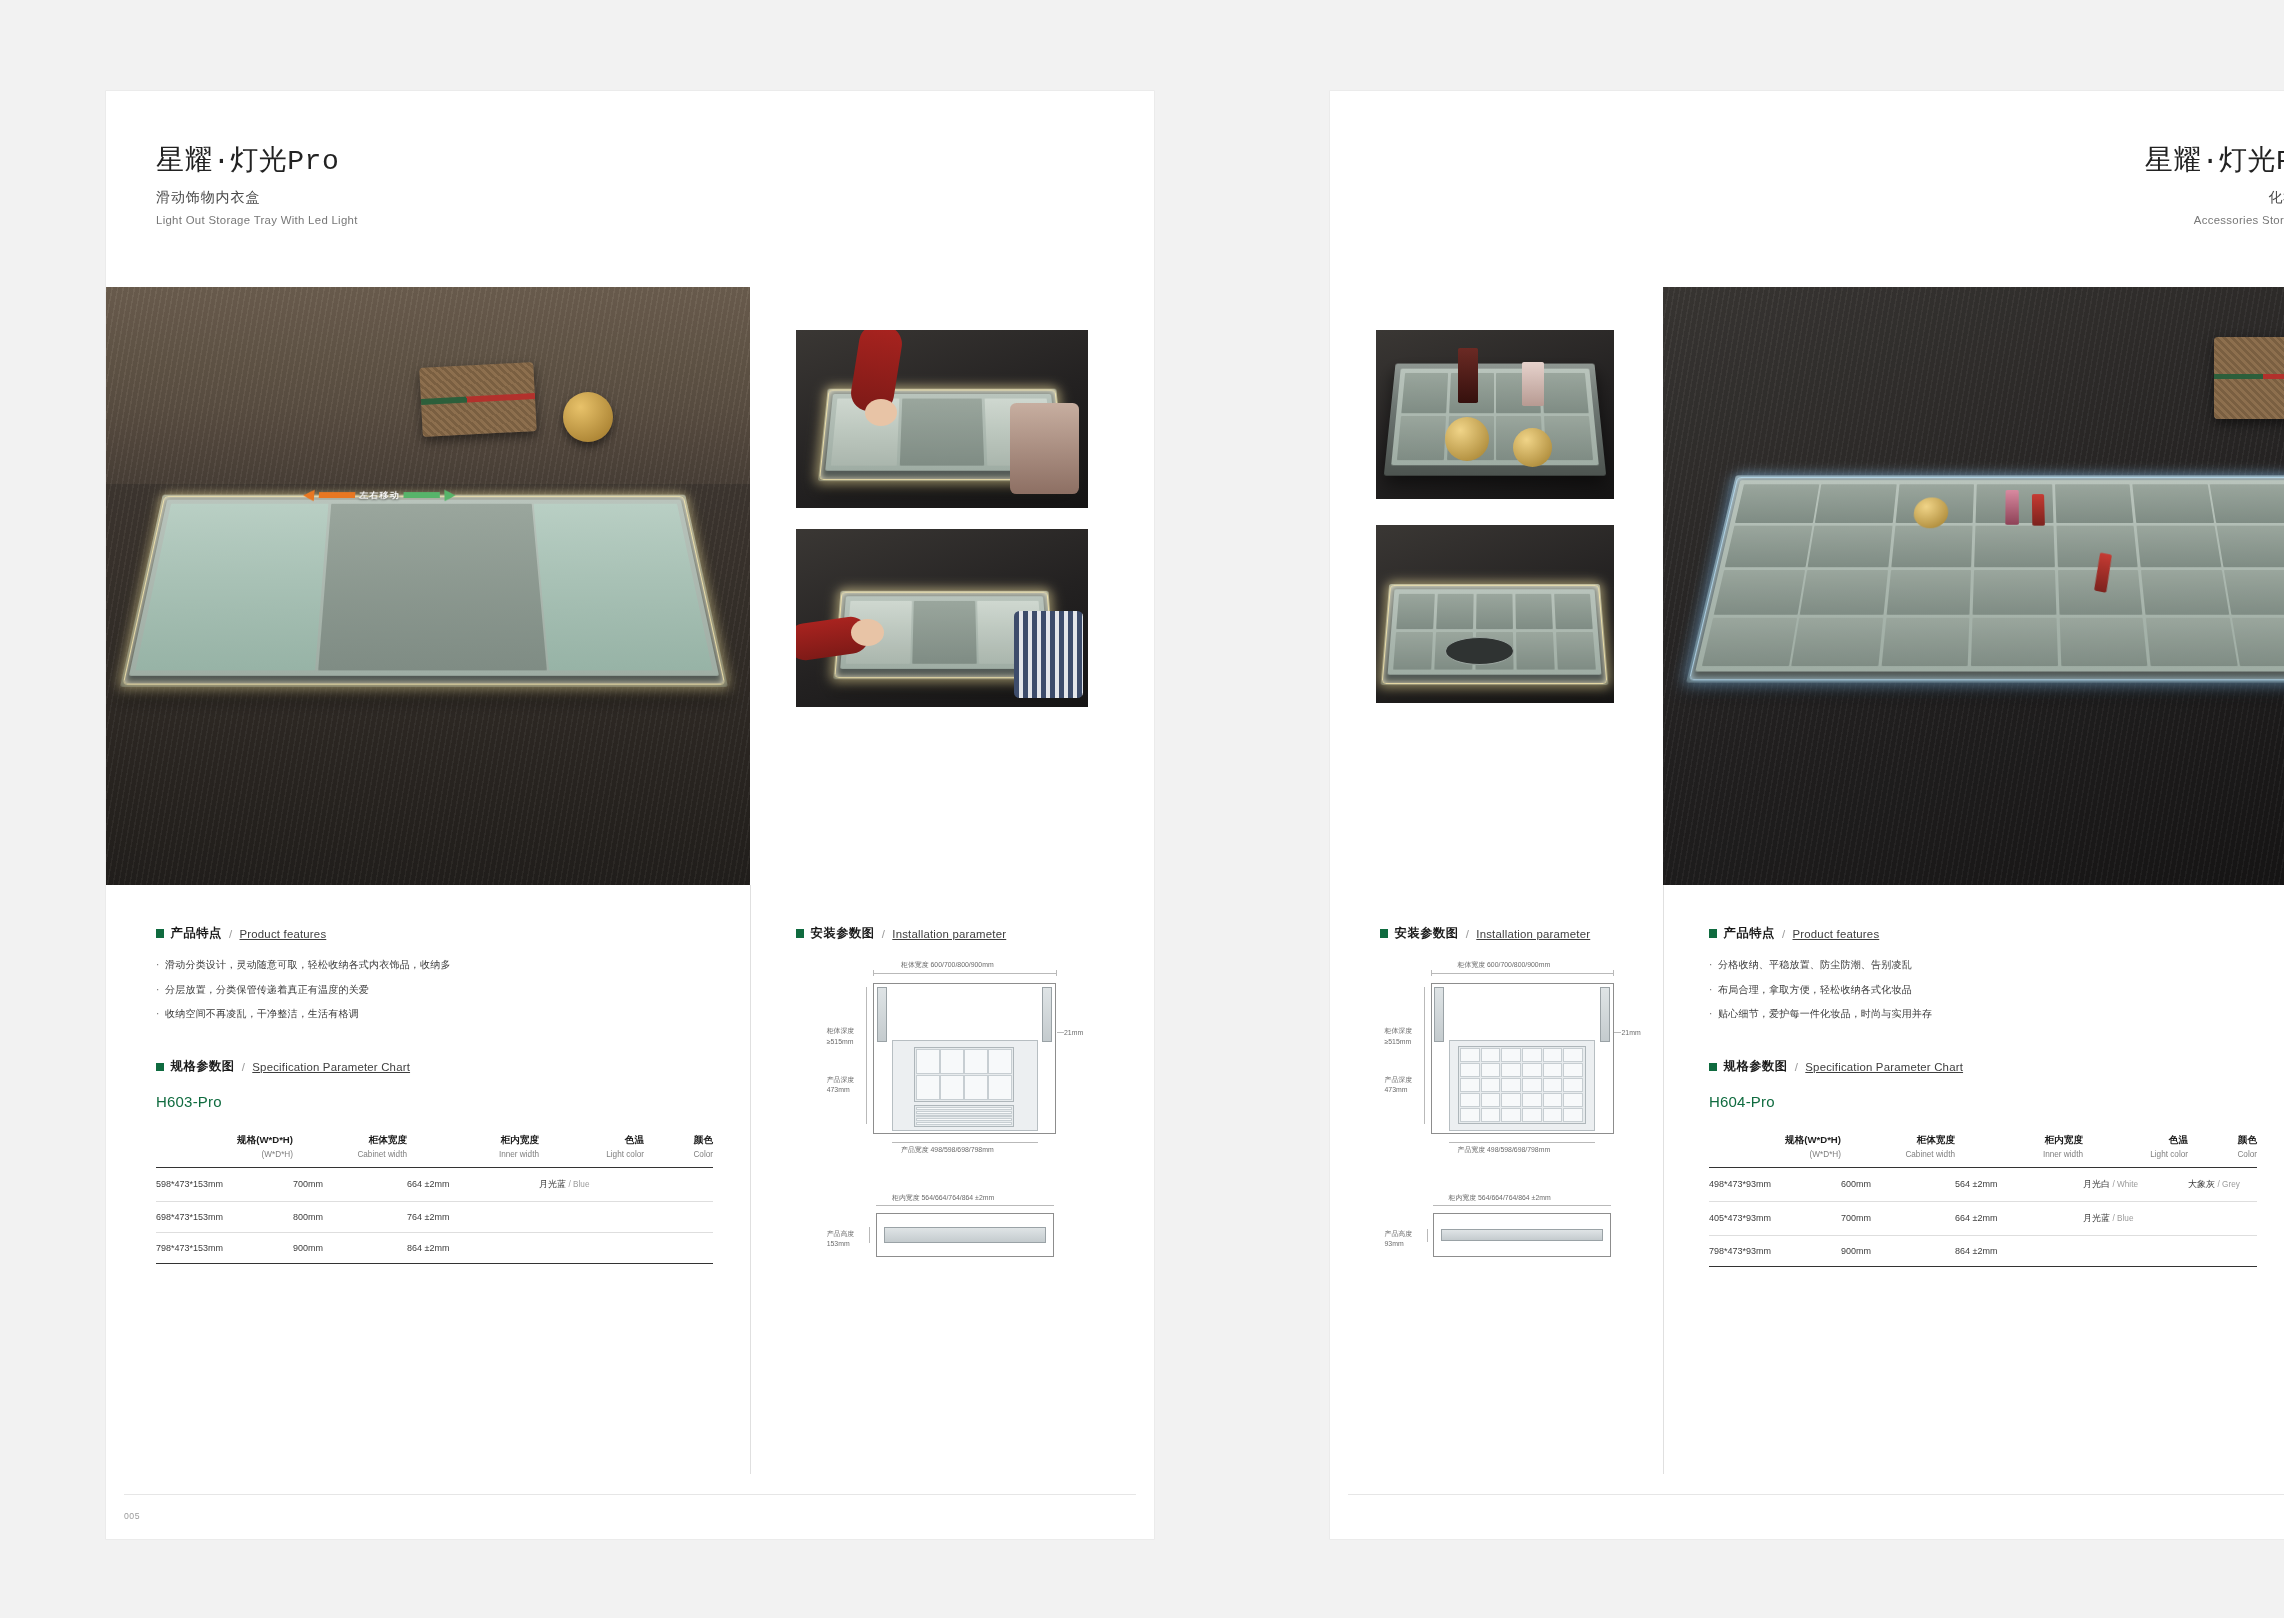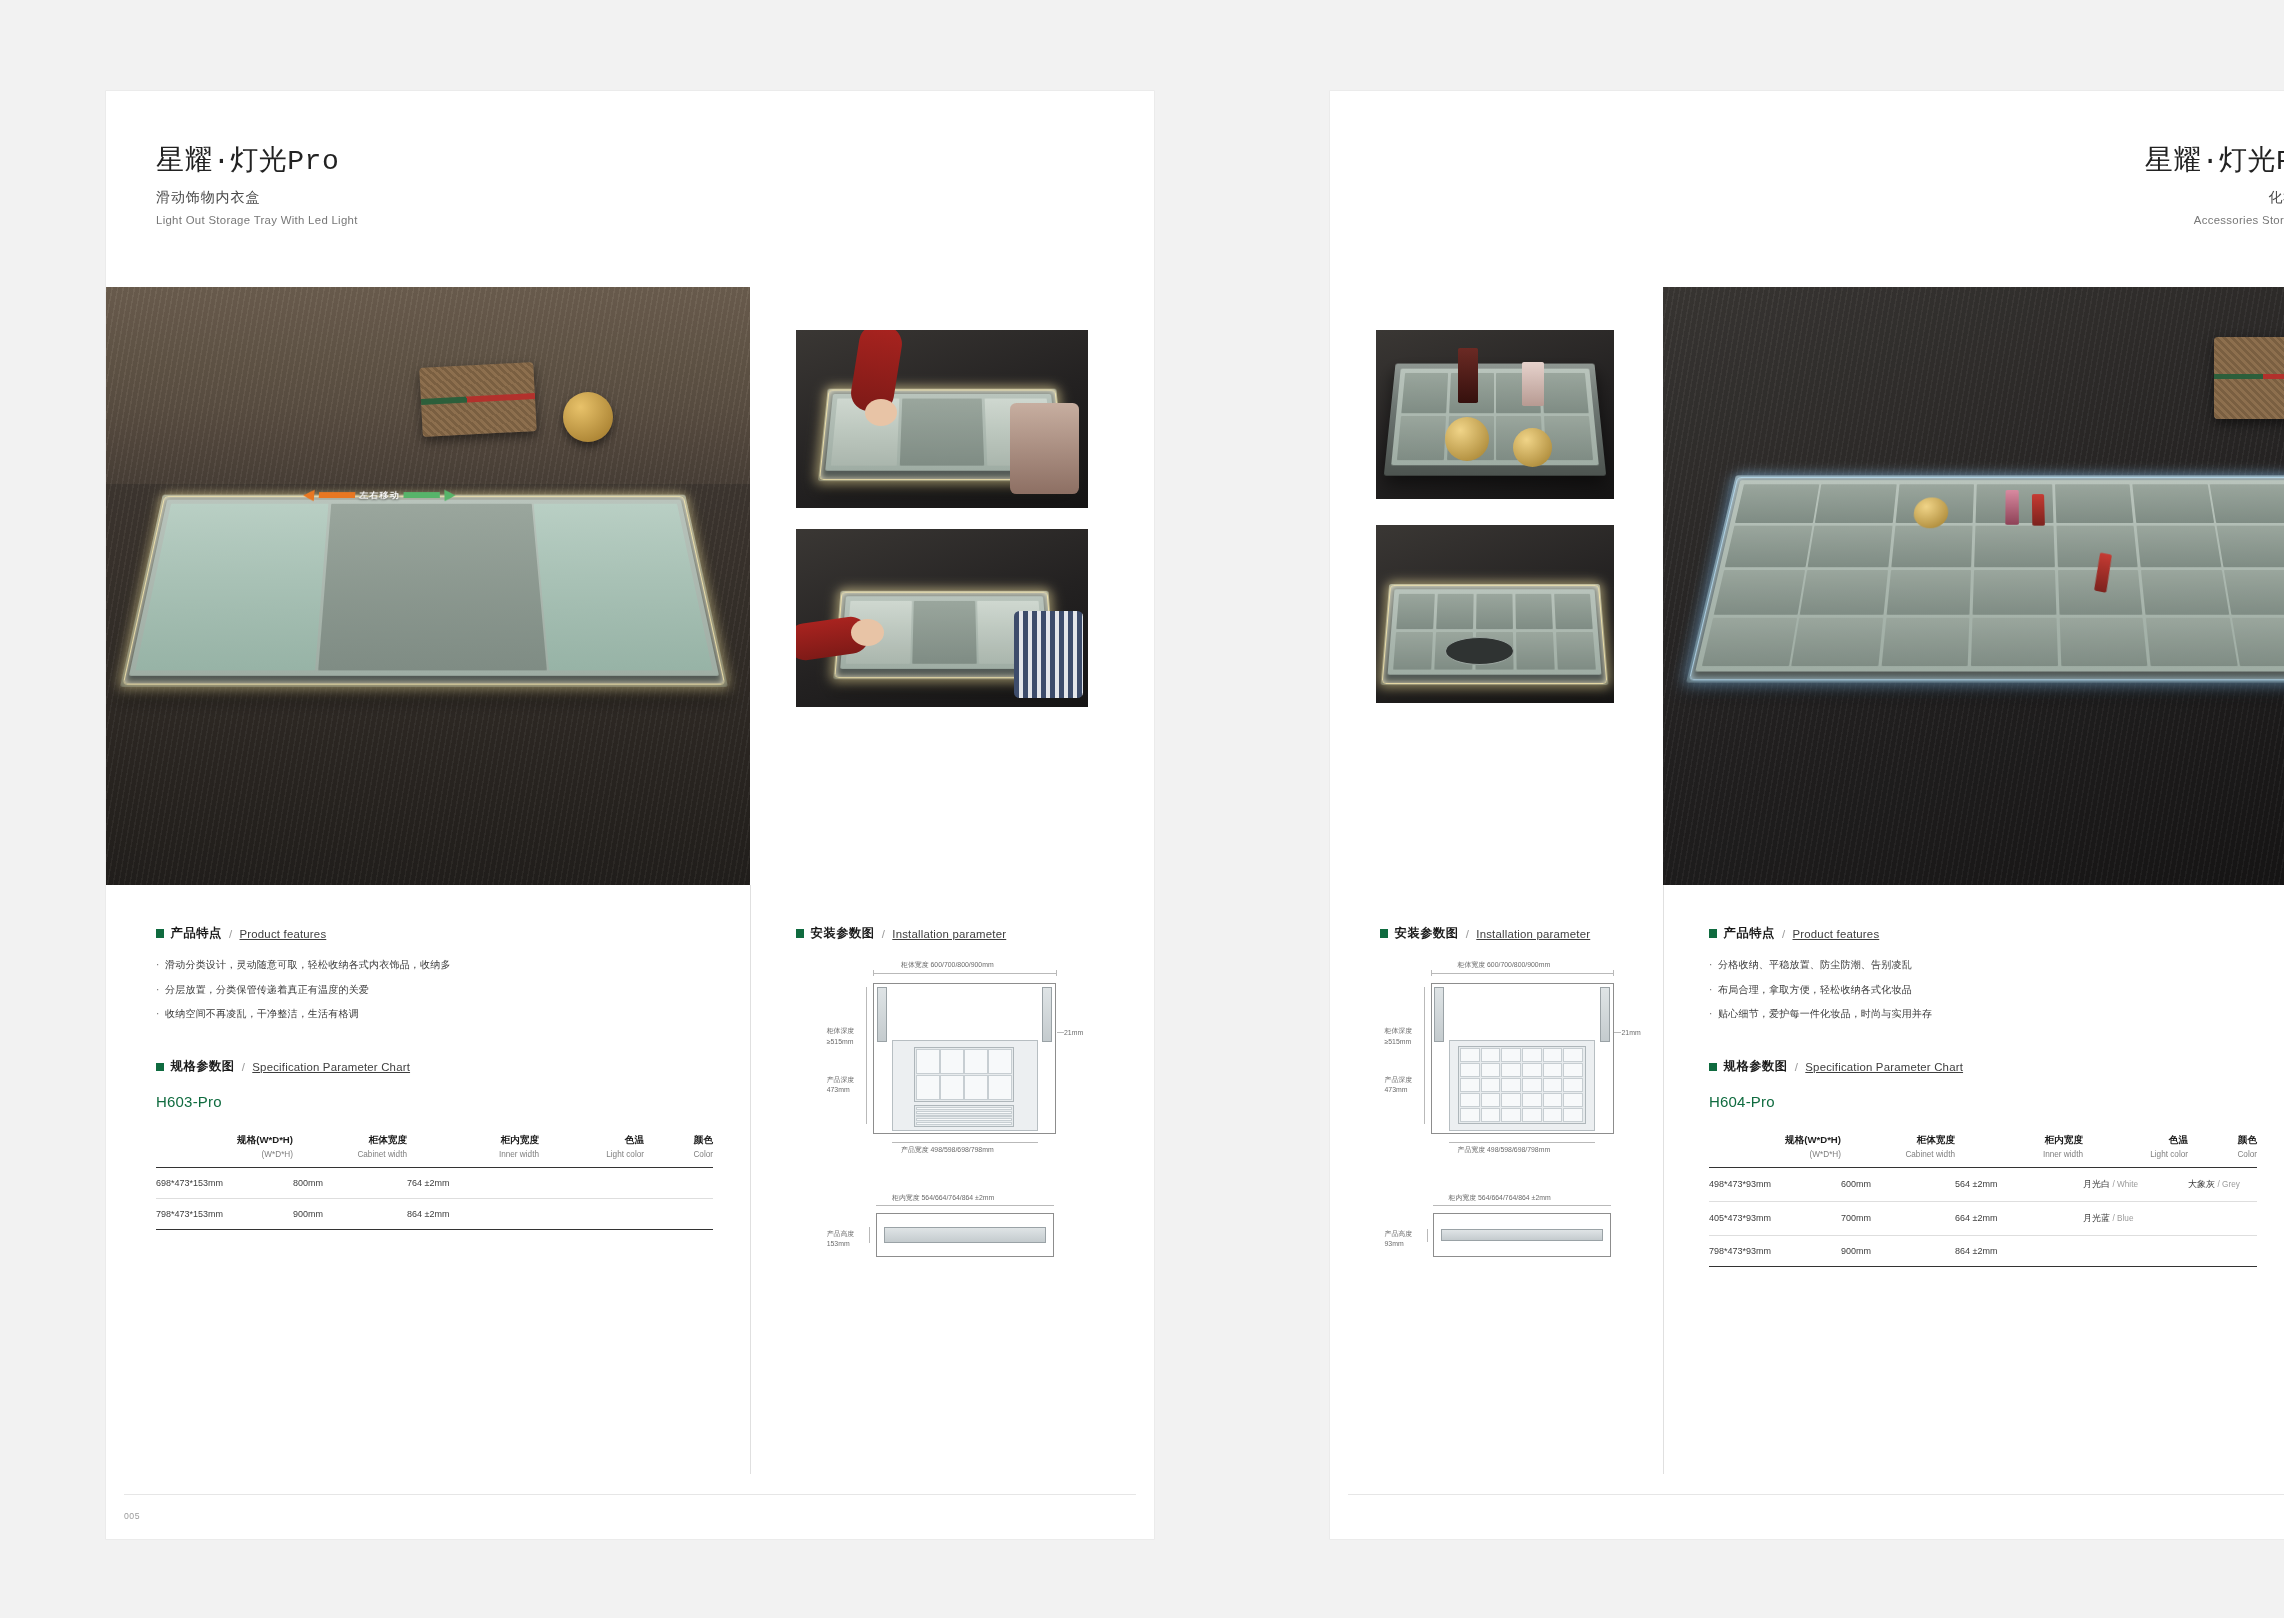--- a/index.html
+++ b/index.html
@@ -282,20 +282,27 @@
                 <span class="th-en">Light color</span>
               </th>
               <th>
                 <span class="th-cn">颜色</span>
                 <span class="th-en">Color</span>
               </th>
             </tr>
           </thead>
           <tbody>
             <tr>
+              <td>598*473*153mm</td>
+              <td>700mm</td>
+              <td>664 ±2mm</td>
+              <td><span class="c-cn">月光蓝</span> <span class="c-en">/ Blue</span></td>
+              <td></td>
+            </tr>
+            <tr>
               <td>698*473*153mm</td>
               <td>800mm</td>
               <td>764 ±2mm</td>
               <td></td>
               <td></td>
             </tr>
             <tr>
               <td>798*473*153mm</td>
               <td>900mm</td>
               <td>864 ±2mm</td>

